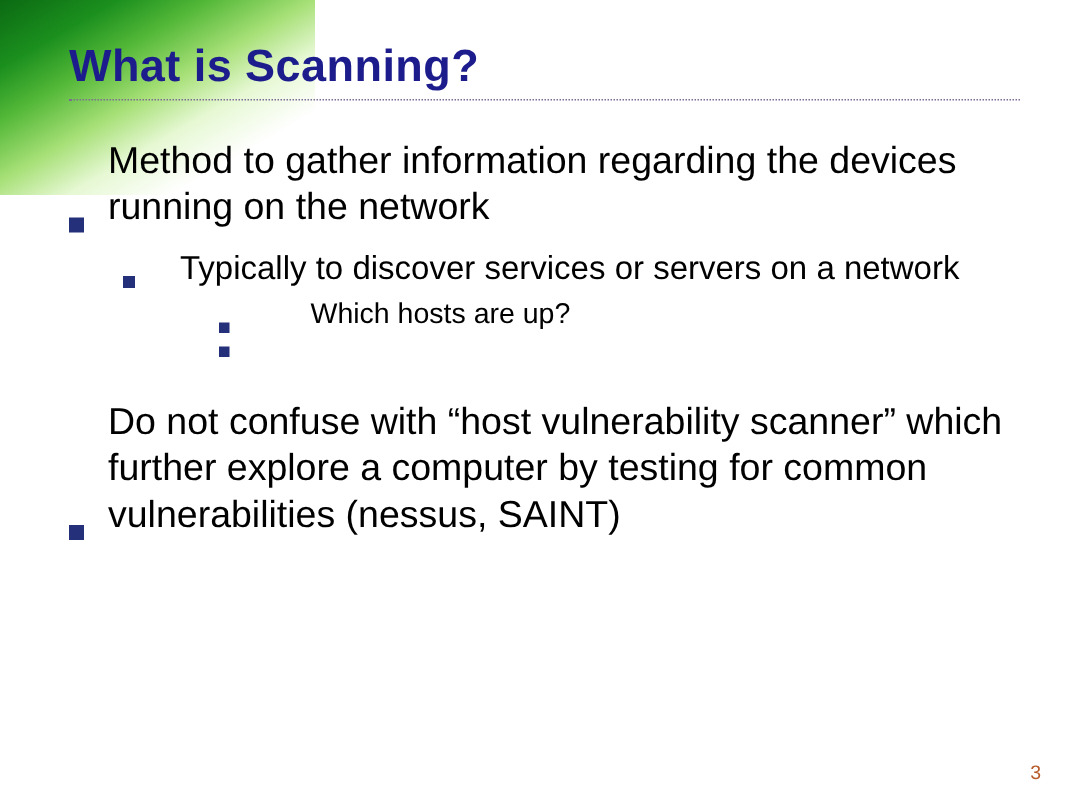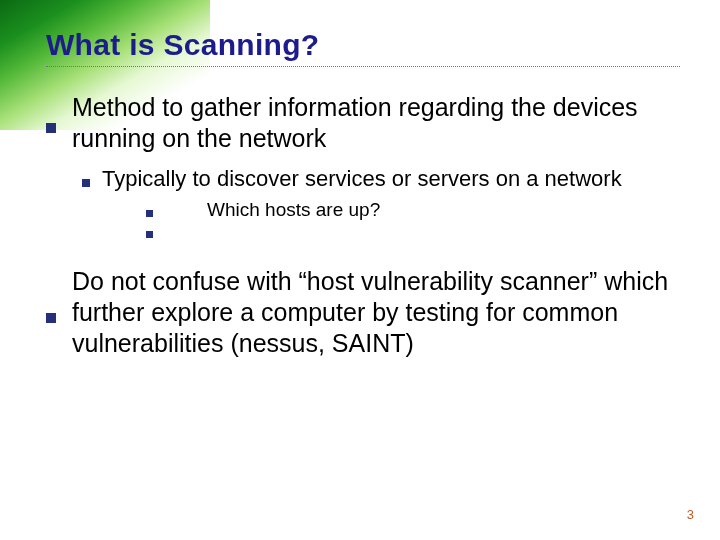--- a/index.html
+++ b/index.html
@@ -53,24 +53,24 @@
   }
   .body {
     position: absolute;
     top: 92px;
     left: 46px;
     right: 40px;
     z-index: 2;
   }
   .b1, .b2, .b3 {
     display: flex;
-    align-items: center;
+    align-items: flex-end;
   }
   .b1 { margin-bottom: 10px; }
-  .b2 { margin-left: 36px; margin-top: 4px; margin-bottom: 6px; }
+  .b2 { margin-left: 36px; margin-top: 4px; margin-bottom: 6px; gap: 18px; }
   .b3 { margin-left: 100px; margin-top: 2px; margin-bottom: 2px; }
   .spacer { height: 26px; }
   .mark1, .mark2, .mark3 {
     flex: 0 0 auto;
     width: 10px; height: 10px;
     background: #24317a;
     margin-right: 16px;
   }
   .mark1 { width: 10px; height: 10px; margin-top: 10px; }
   .mark2 { width: 8px; height: 8px; margin-top: 9px; margin-right: 12px; }

